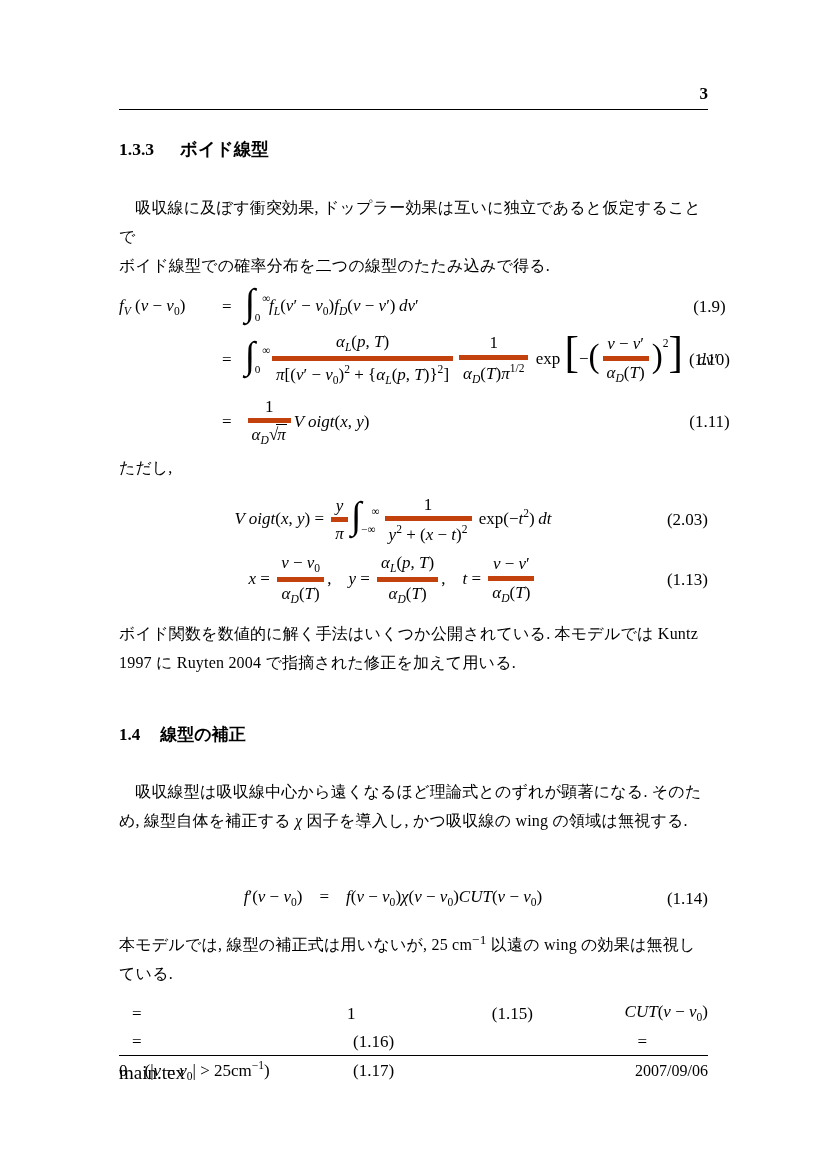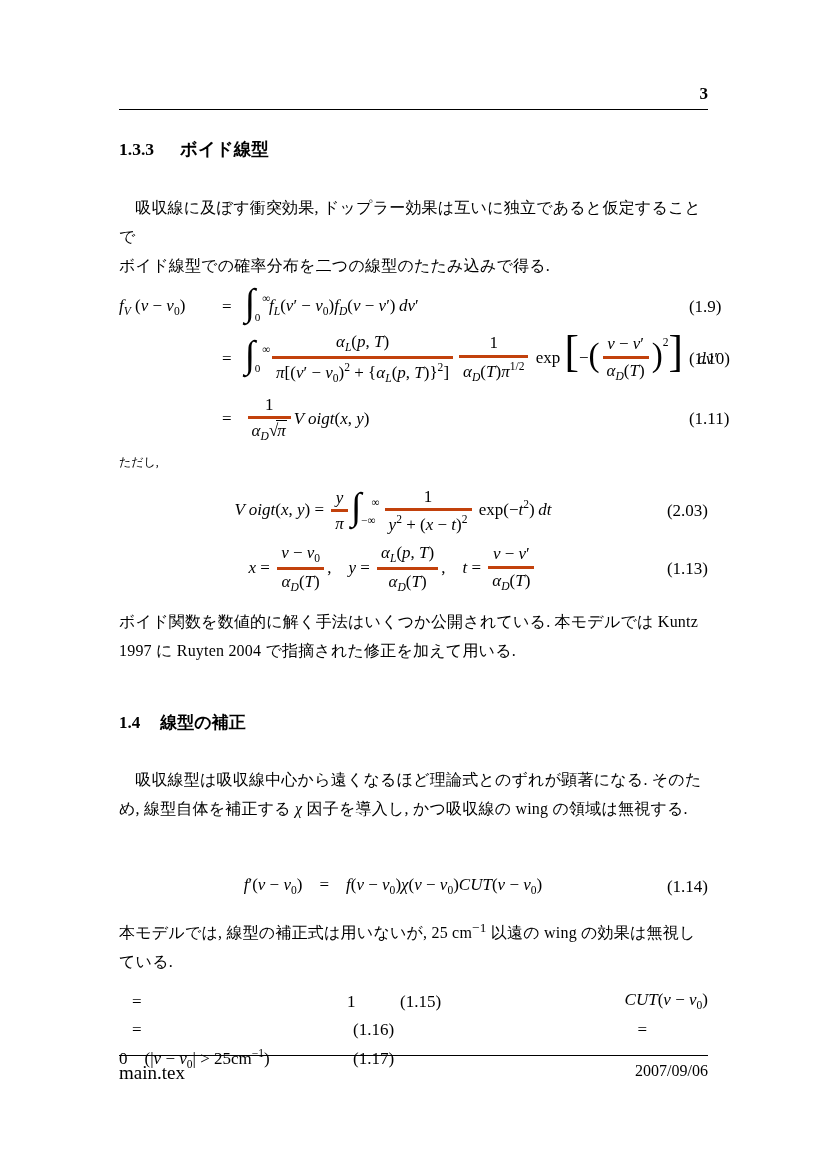--- a/index.html
+++ b/index.html
@@ -21,46 +21,46 @@
   .h33 .secnum { font-family:"Liberation Serif","DejaVu Serif",serif; margin-right:26px; }
   .h14 { margin-top:46px; font-size:17px; font-weight:bold;
          font-family:"Liberation Sans","DejaVu Sans",sans-serif; }
   .h14 .secnum { font-family:"Liberation Serif","DejaVu Serif",serif; margin-right:20px; }
 
   .para { font-size:16px; line-height:1.82; letter-spacing:0.2px; }
   .p1 { margin-top:32px; }
   .p2 { margin-top:12px; }
   .p3 { margin-top:31px; }
   .p4 { margin-top:18px; }
-  .tadashi { margin-top:10px; font-size:12px; }
+  .tadashi { margin-top:10px; font-size:16px; }
 
   
   .math { font-size:17px; }
   .math i { font-style:italic; }
   .math sub { font-size:68%; }
   .math sup { font-size:68%; }
 
   .eqgrid { display:grid; grid-template-columns:var(--lhsw) max-content 1fr max-content;
             align-items:center; row-gap:9px; }
   .g1 { --lhsw:90px; margin-top:12px; }
   .g3 { --lhsw:228px; margin-top:14px; row-gap:7px; }
   .eqgrid .lhs { white-space:nowrap; }
   .eqgrid .eqs { padding:0 13px; }
   .eqgrid .rhs { white-space:nowrap; }
-  .eqgrid .num { text-align:left; padding-left:6px; }
+  .eqgrid .num { text-align:center; padding-left:6px; }
 
   .eqrow { display:flex; align-items:center; }
   .eqrow .body { flex:1; text-align:center; white-space:nowrap; }
   .r12 { margin-top:16px; }
   .r13 { margin-top:8px; }
   .r14 { margin-top:52px; }
 
   .f { display:inline-block; vertical-align:middle; text-align:center; margin:0 3px; }
   .f .n { display:block; padding:0 4px 2px; line-height:1.15; }
-  .f .d { display:block; border-top:3px solid #c2410c; padding:2px 4px 0; line-height:1.15; }
+  .f .d { display:block; border-top:5px solid #c2410c; padding:2px 4px 0; line-height:1.15; }
 
   .ii { font-size:2.25em; line-height:0; vertical-align:-0.1em; }
   .il { display:inline-flex; flex-direction:column; justify-content:space-between;
         height:2.7em; vertical-align:middle; font-size:0.66em; margin:0 0.5em 0 0.03em; }
   .il .iu { transform:translateX(0.6em); }
   .il .id { transform:translateX(-0.05em); }
 
   .b1 { font-size:1.95em; line-height:0; vertical-align:-0.08em; }
   .b2 { font-size:2.55em; line-height:0; vertical-align:-0.06em; }
   .s2 { font-size:66%; vertical-align:1.45em; }

